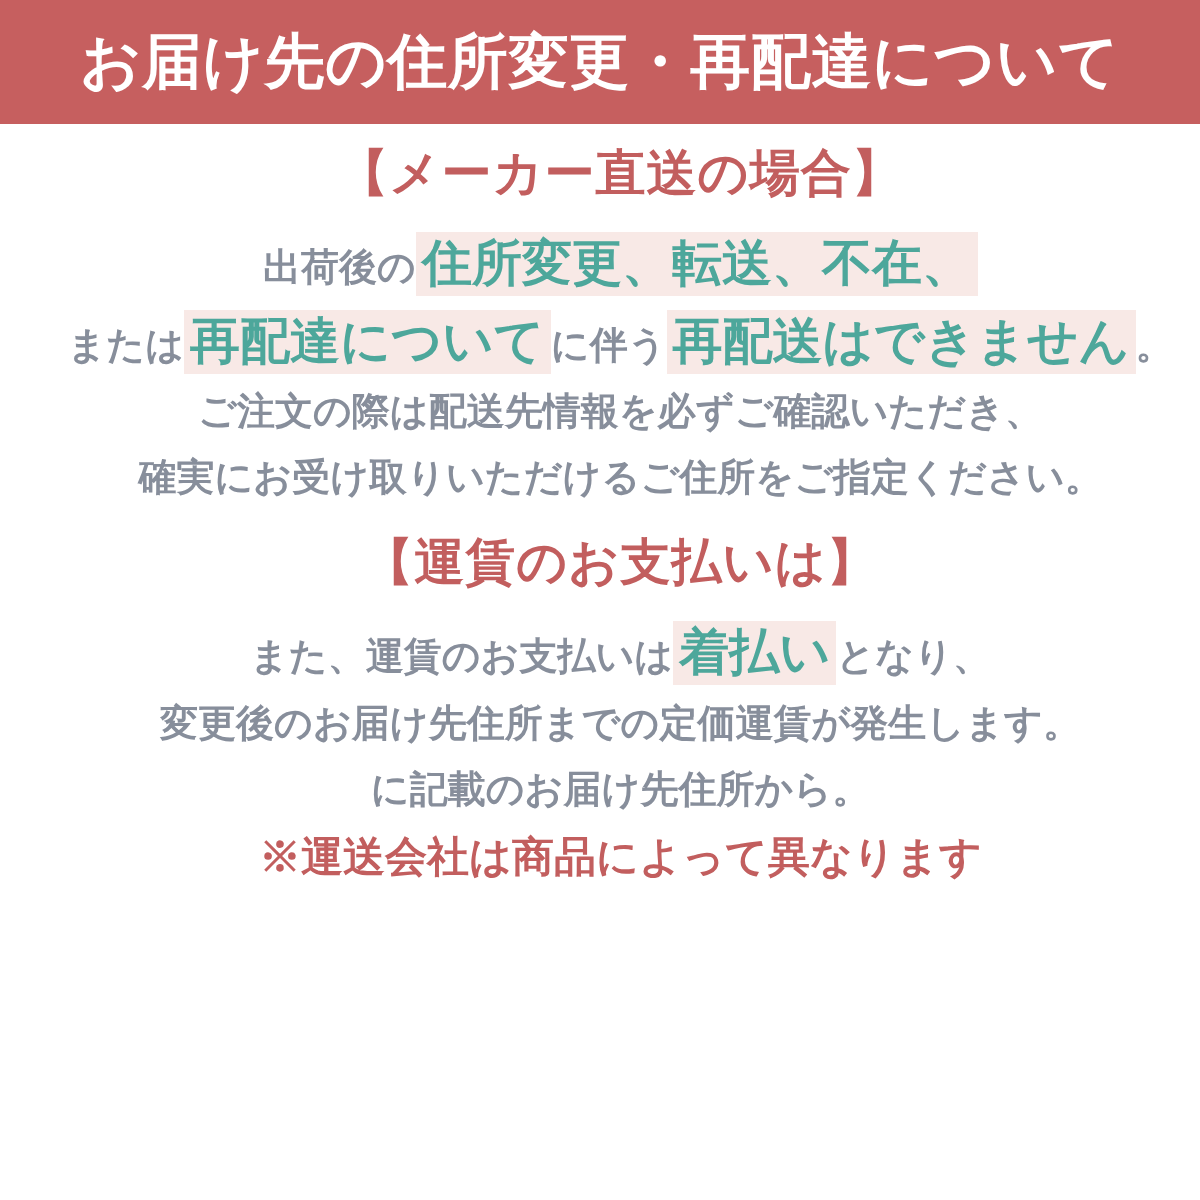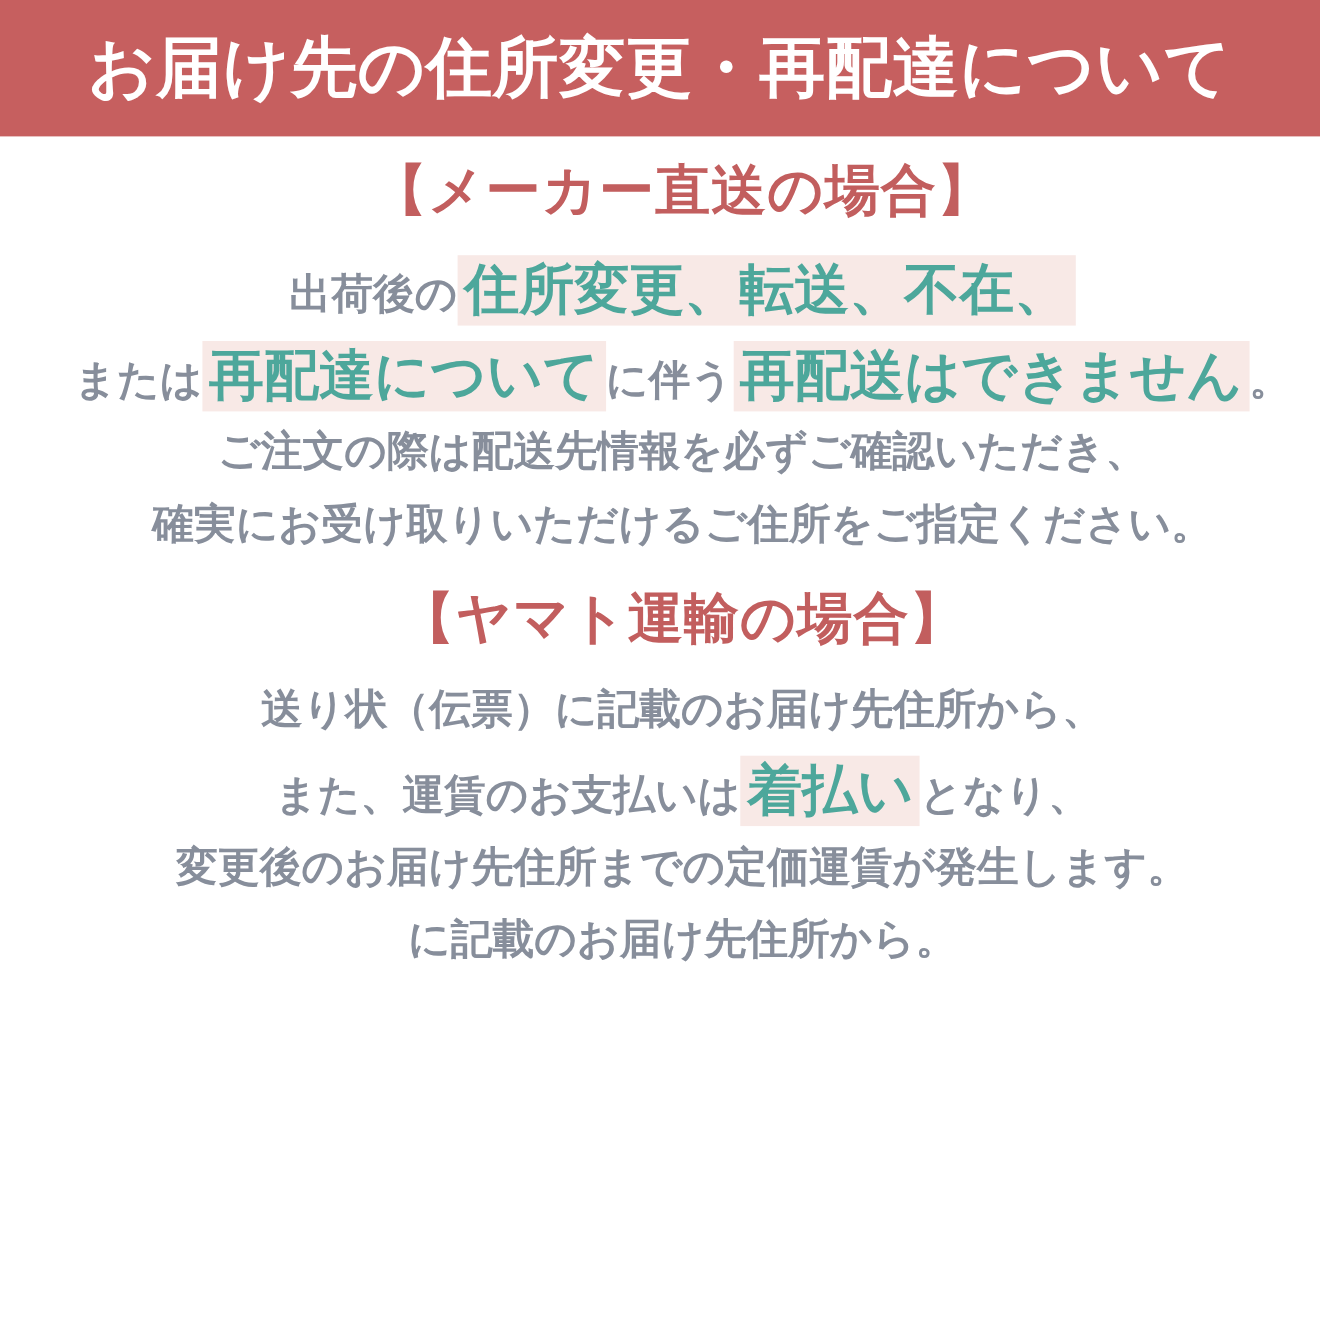--- a/index.html
+++ b/index.html
@@ -70,18 +70,18 @@
 <header class="banner">
   <span class="banner-title">お届け先の住所変更・再配達について</span>
 </header>
 
 <main class="notice-body">
     <h2 class="section-heading first">【メーカー直送の場合】</h2>
     <p class="line tight"><span class="seg gray">出荷後の</span><span class="seg teal-hl">住所変更、転送、不在、</span></p>
     <p class="line tight"><span class="seg gray">または</span><span class="seg teal-hl">再配達について</span><span class="seg gray">に伴う</span><span class="seg teal-hl">再配送はできません</span><span class="seg gray">。</span></p>
     <p class="line"><span class="seg gray">ご注文の際は配送先情報を必ずご確認いただき、</span></p>
     <p class="line"><span class="seg gray">確実にお受け取りいただけるご住所をご指定ください。</span></p>
-    <h2 class="section-heading">【ヤマト運輸の場合】</h2>
-    <p class="line"><span class="seg gray">送り状（伝票）に記載のお届け先住所から、</span></p>
+    <h2 class="section-heading">【運賃のお支払いは】</h2>
     <p class="line tight"><span class="seg gray">また、運賃のお支払いは</span><span class="seg teal-hl">着払い</span><span class="seg gray">となり、</span></p>
     <p class="line"><span class="seg gray">変更後のお届け先住所までの定価運賃が発生します。</span></p>
     <p class="line"><span class="seg gray">に記載のお届け先住所から。</span></p>
+    <p class="line"><span class="seg red-note">※運送会社は商品によって異なります</span></p>
   </main>
 
 </body></html>

